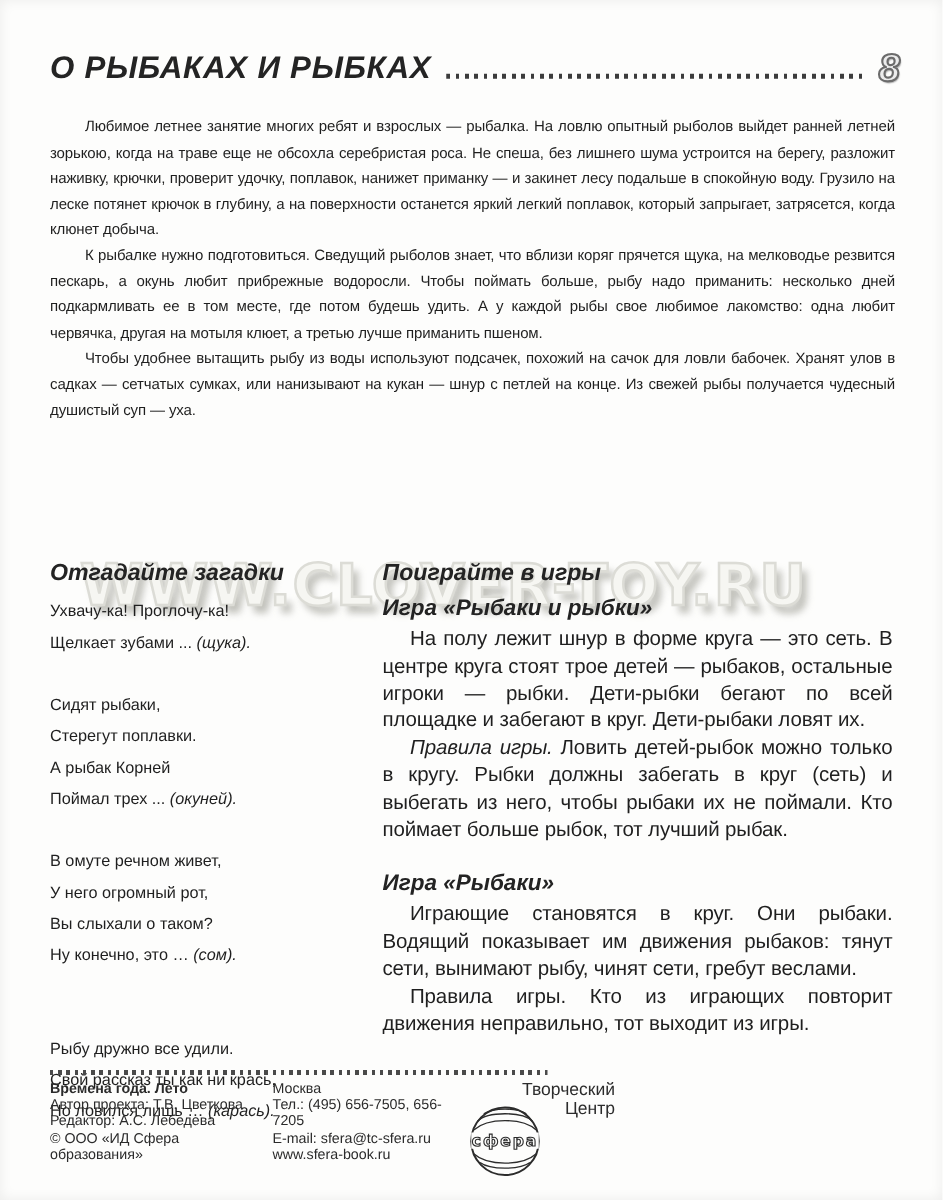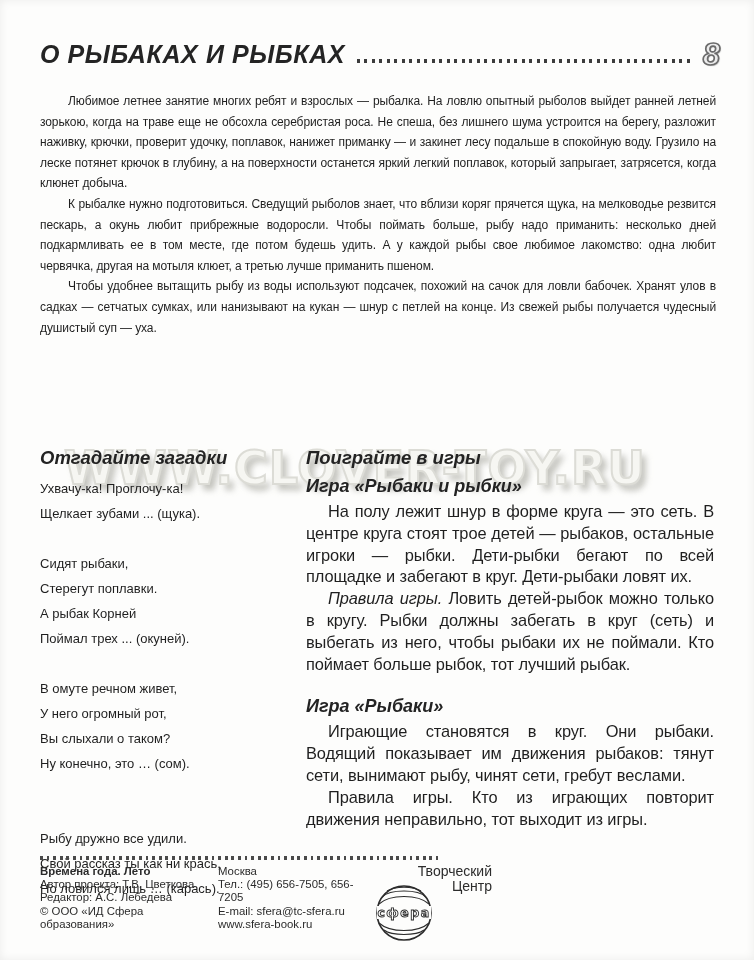--- a/index.html
+++ b/index.html
@@ -68,21 +68,21 @@
   .col-left { width:258px; flex-shrink:0; }
   .col-right { flex:1; margin-left:8px; }
   .col-heading {
     font-size:18.5px; font-weight:bold; font-style:italic;
     margin:0 0 7px 0; color:#232323;
   }
   .riddle {
     font-size:13px; line-height:25px;
     margin:0 0 25px 0;
   }
-  .riddle .ans { }
+  .riddle .ans { font-style:italic; }
   .game-title {
     font-size:18px; font-weight:bold; font-style:italic;
     margin:0 0 4px 0; color:#232323;
   }
   .game-title.g2 { margin-top:21px; }
   .col-right p.game-p {
     margin:0;
     font-size:16.4px; line-height:21.8px;
     text-align:justify; text-indent:22px;
     letter-spacing:-0.1px;

